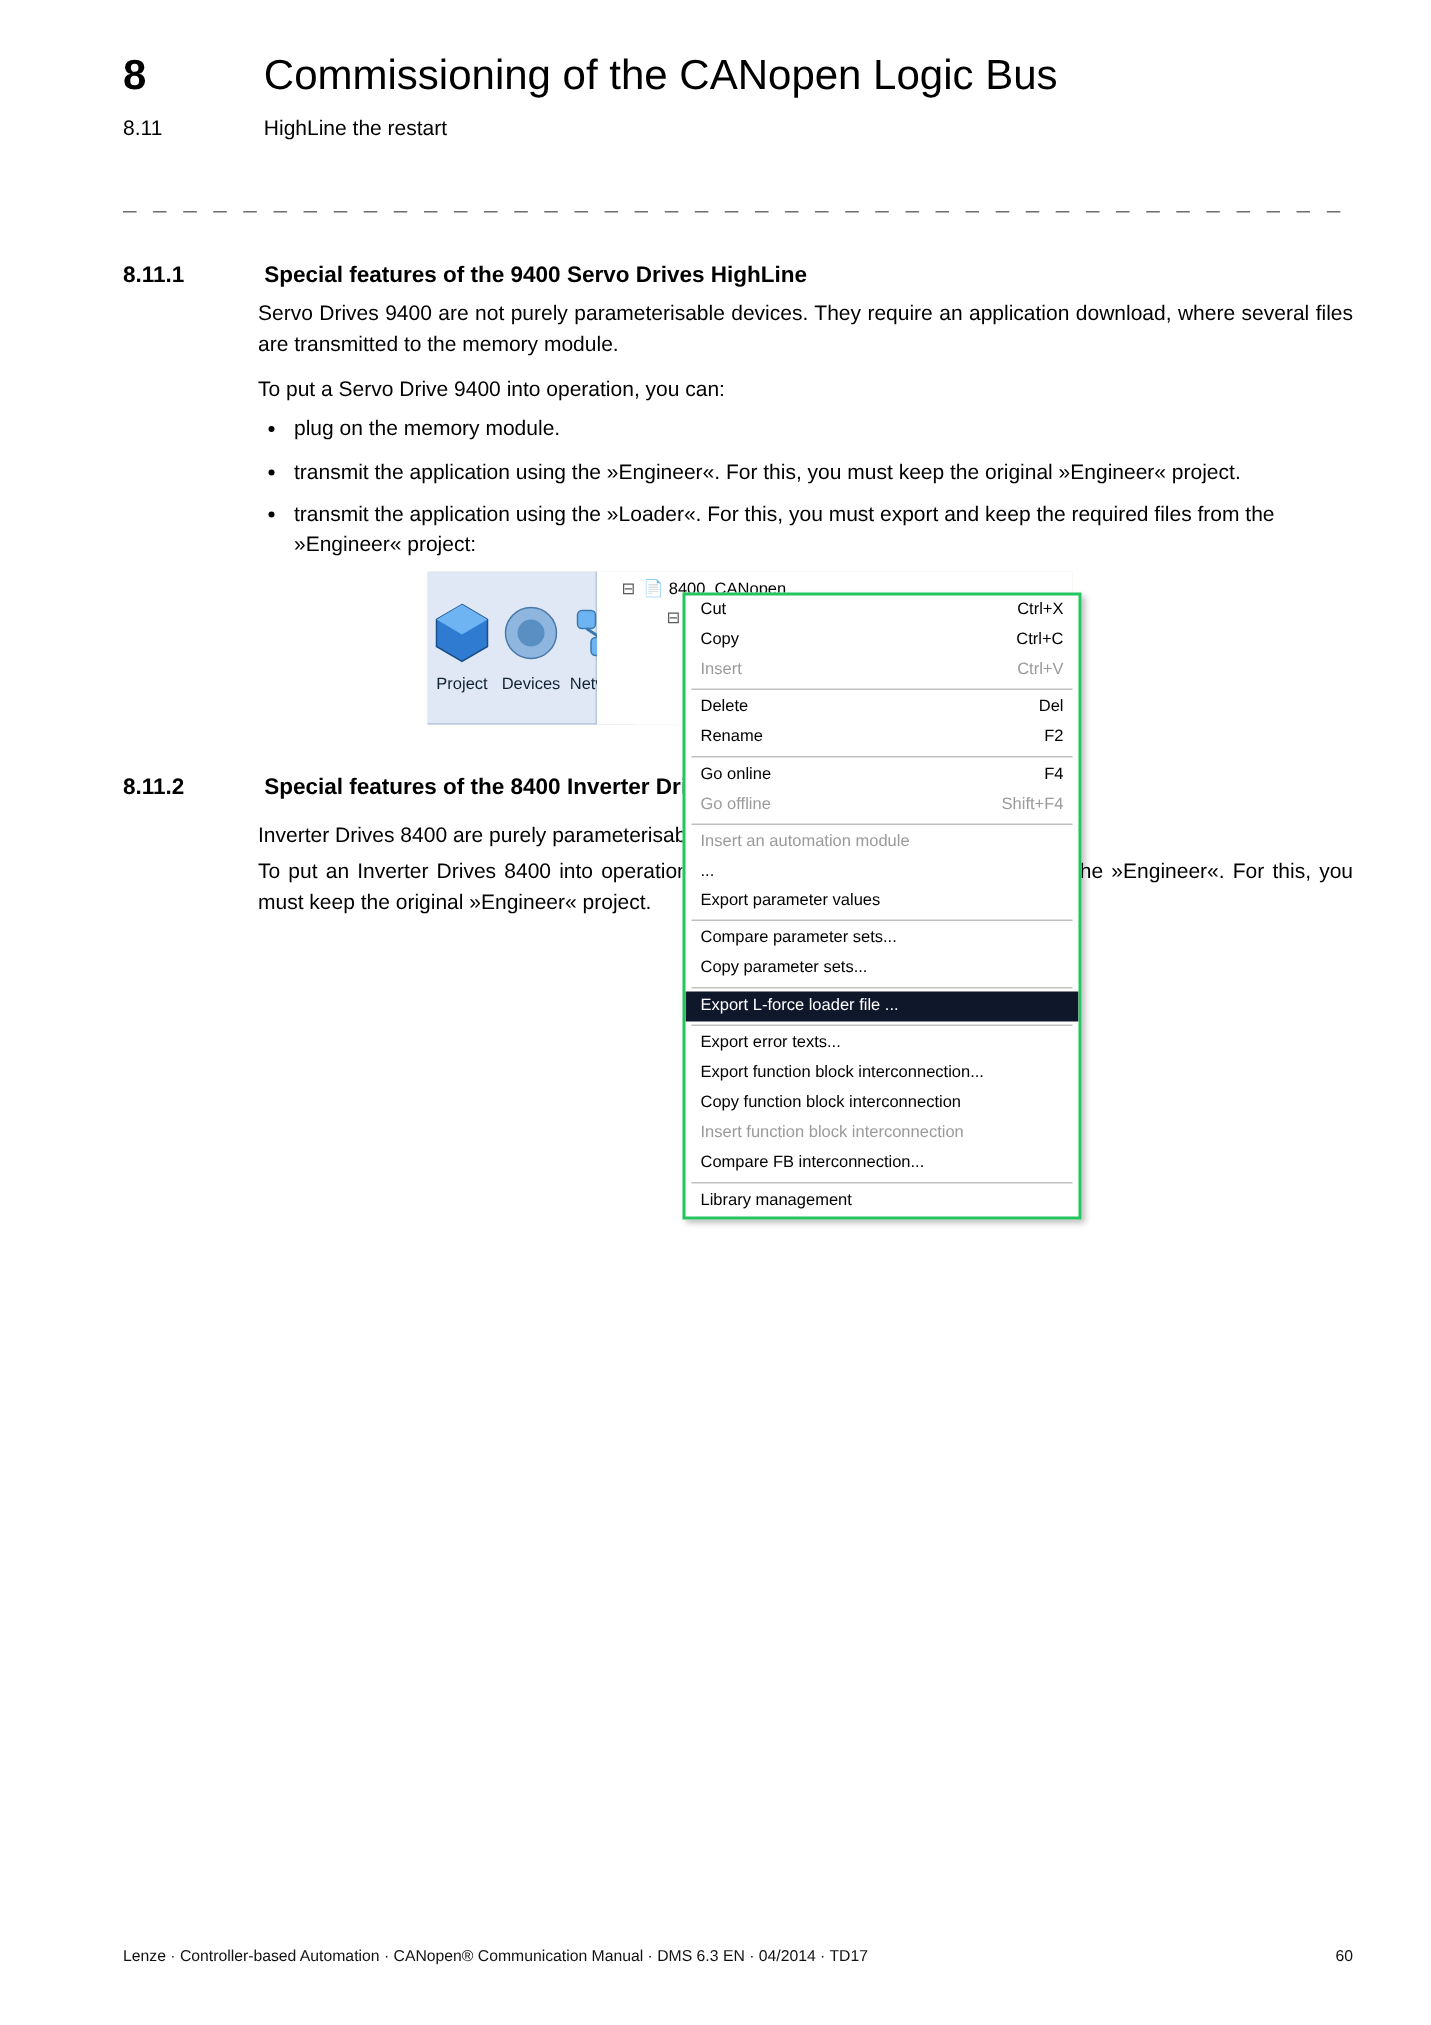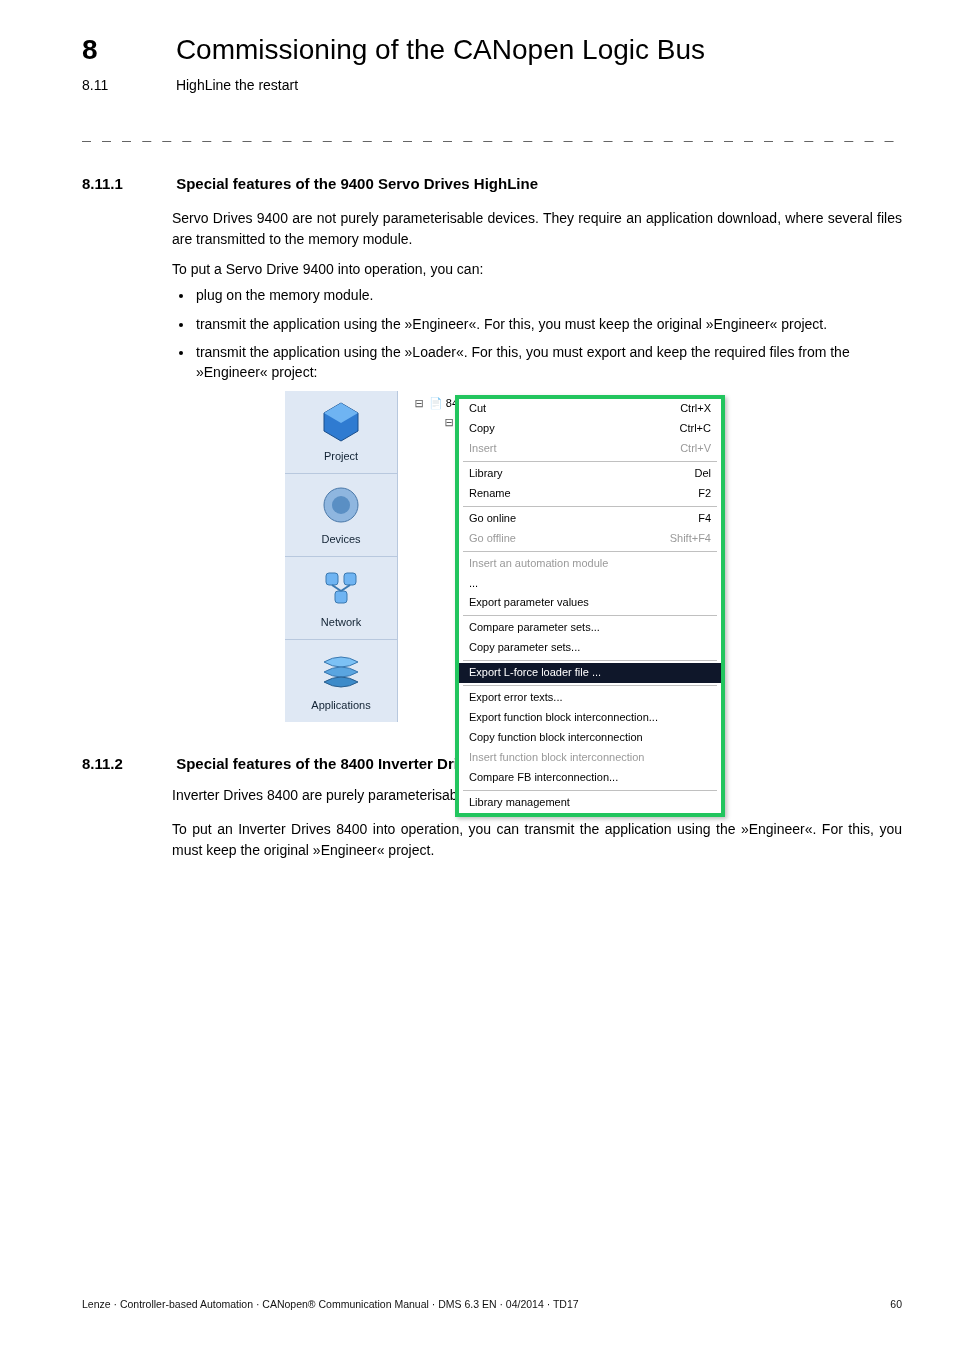--- a/index.html
+++ b/index.html
@@ -62,21 +62,21 @@
     margin-top: 30px;
     font-weight: 700;
     font-size: 15px;
   }
   .secnum {
     display: inline-block;
     width: 90px;
   }
   .body-block {
     margin-left: 90px;
-    margin-top: 14px;
+    margin-top: 4px;
     text-align: justify;
   }
   .body-block-short {
     margin-left: 90px;
     margin-top: 10px;
   }
   ul.bullets {
     margin: 6px 0 0 90px;
     padding-left: 22px;
   }
@@ -94,21 +94,21 @@
     display: flex;
     font-family: Tahoma, Arial, sans-serif;
     font-size: 11px;
     color: #000;
     background: #ece9d8;
   }
   .sidebar {
     width: 112px;
     background: #dfe8f4;
     display: flex;
-    flex-direction: column;
+    flex-direction: row;
     border-right: 1px solid #b8c8de;
     text-align: center;
   }
   .sidebar-cell {
     flex: 1;
     border-bottom: 1px solid #b8c8de;
     display: flex;
     flex-direction: column;
     align-items: center;
     justify-content: center;
@@ -167,21 +167,21 @@
     padding: 0 1px;
     display: inline-block;
     vertical-align: middle;
   }
   .ctxmenu {
     position: absolute;
     left: 455px;
     top: 395px;
     width: 262px;
     background: #fff;
-    border: 4px solid #22c55e;
+    border: 2px solid #22c55e;
     box-shadow: 2px 2px 4px rgba(0,0,0,0.25);
     font-family: Tahoma, Arial, sans-serif;
     font-size: 11px;
     overflow: hidden;
   }
   .ctxmenu .row {
     display: flex;
     justify-content: space-between;
     padding: 2px 10px 2px 10px;
     white-space: nowrap;
@@ -314,21 +314,21 @@
     <div class="row">
         <span>Copy</span>
         <span class="sc">Ctrl+C</span>
       </div>
     <div class="row disabled">
         <span>Insert</span>
         <span class="sc">Ctrl+V</span>
       </div>
     <div class="sep"></div>
     <div class="row">
-        <span>Library</span>
+        <span>Delete</span>
         <span class="sc">Del</span>
       </div>
     <div class="row">
         <span>Rename</span>
         <span class="sc">F2</span>
       </div>
     <div class="sep"></div>
     <div class="row">
         <span>Go online</span>
         <span class="sc">F4</span>

